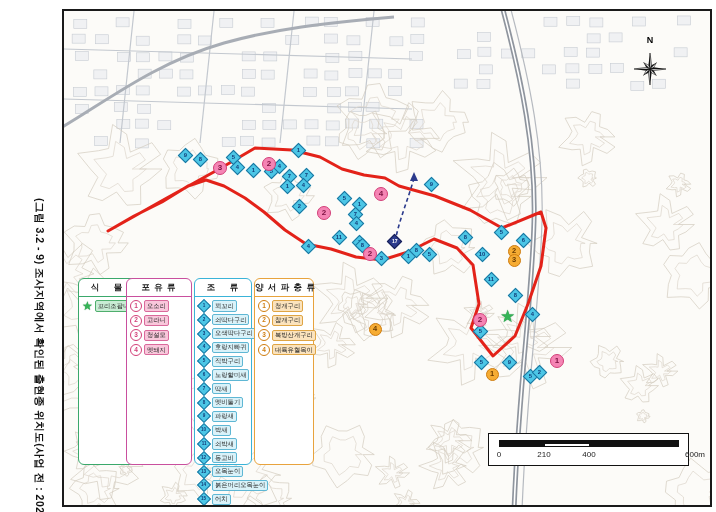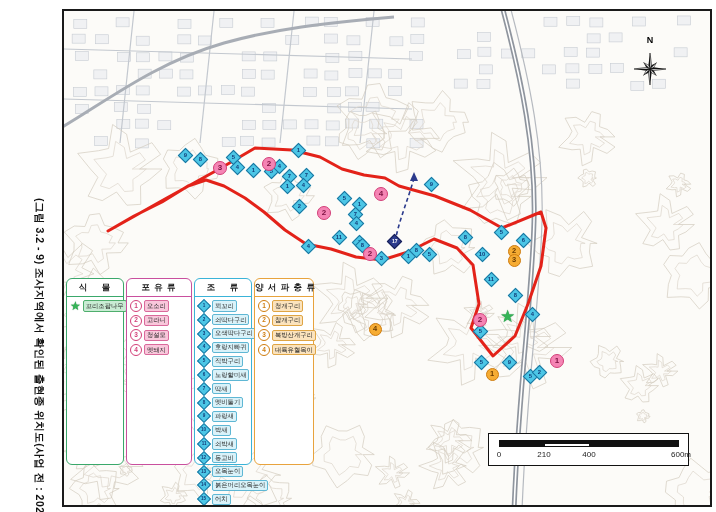--- a/index.html
+++ b/index.html
@@ -445,21 +445,21 @@
       </div>
       <div class="mk mk-herp" style="left: 421.5px; top: 356.5px; transform-origin: center center;">
         <span class="n">1</span>
       </div>
       <div class="mk mk-herp" style="left: 304.5px; top: 311.5px; transform-origin: center center;">
         <span class="n">4</span>
       </div>
       <div class="mk mk-plant" style="left: 436px; top: 297px; transform-origin: center center;">★</div>
     </div>
 
-  <div class="leg-box lg-plant" style="left:2px;top:267px;width:58px;height:187px;border-color:#3aa86b;">
+  <div class="leg-box lg-plant" style="left:14px;top:267px;width:58px;height:187px;border-color:#3aa86b;">
     <span class="leg-head" style="border-color:#3aa86b;">식    물</span>
     <div class="leg-items">
         <div class="leg-row">
           <span class="sym-s">★</span>
           <span class="chip">꼬리조팝나무</span>
         </div>
       </div>
   </div>
   <div class="leg-box lg-mam" style="left:62px;top:267px;width:66px;height:187px;border-color:#c94f9e;">
     <span class="leg-head" style="border-color:#c94f9e;">포 유 류</span>
@@ -620,21 +620,21 @@
 
   <div id="scalebar" style="left:424px;top:422px;">
     <div id="sb-bar">
       <div class="s1"></div>
         <div class="s2"></div>
         <div class="s3"></div>
     </div>
     <span class="sb-lab" style="left:10px;">0</span>
     <span class="sb-lab" style="left:55px;">210</span>
     <span class="sb-lab" style="left:100px;">400</span>
-    <span class="sb-lab" style="left:192px;">600m</span>
+    <span class="sb-lab" style="left:206px;">600m</span>
   </div>
 
   <svg id="north" width="44" height="62" style="left:564px;top:22px;">
     <text x="22" y="10" text-anchor="middle">N</text>
     <g id="compass" transform="translate(22,36)">
         <polygon points="0,0 9.797174393178826e-16,-16 -1.6310418122382802,-3.6523557612492334" fill="#111"></polygon>
         <polygon points="0,0 9.797174393178826e-16,-16 1.6310418122382808,-3.652355761249233" fill="#fff" stroke="#111" stroke-width=".6"></polygon>
         <polygon points="0,0 6.3639610306789285,-6.363961030678928 1.4292848002526042,-3.7359262519175713" fill="#111"></polygon>
         <polygon points="0,0 6.3639610306789285,-6.363961030678928 3.7359262519175718,-1.4292848002526037" fill="#fff" stroke="#111" stroke-width=".6"></polygon>
         <polygon points="0,0 16,0 3.652355761249233,-1.6310418122382806" fill="#111"></polygon>

